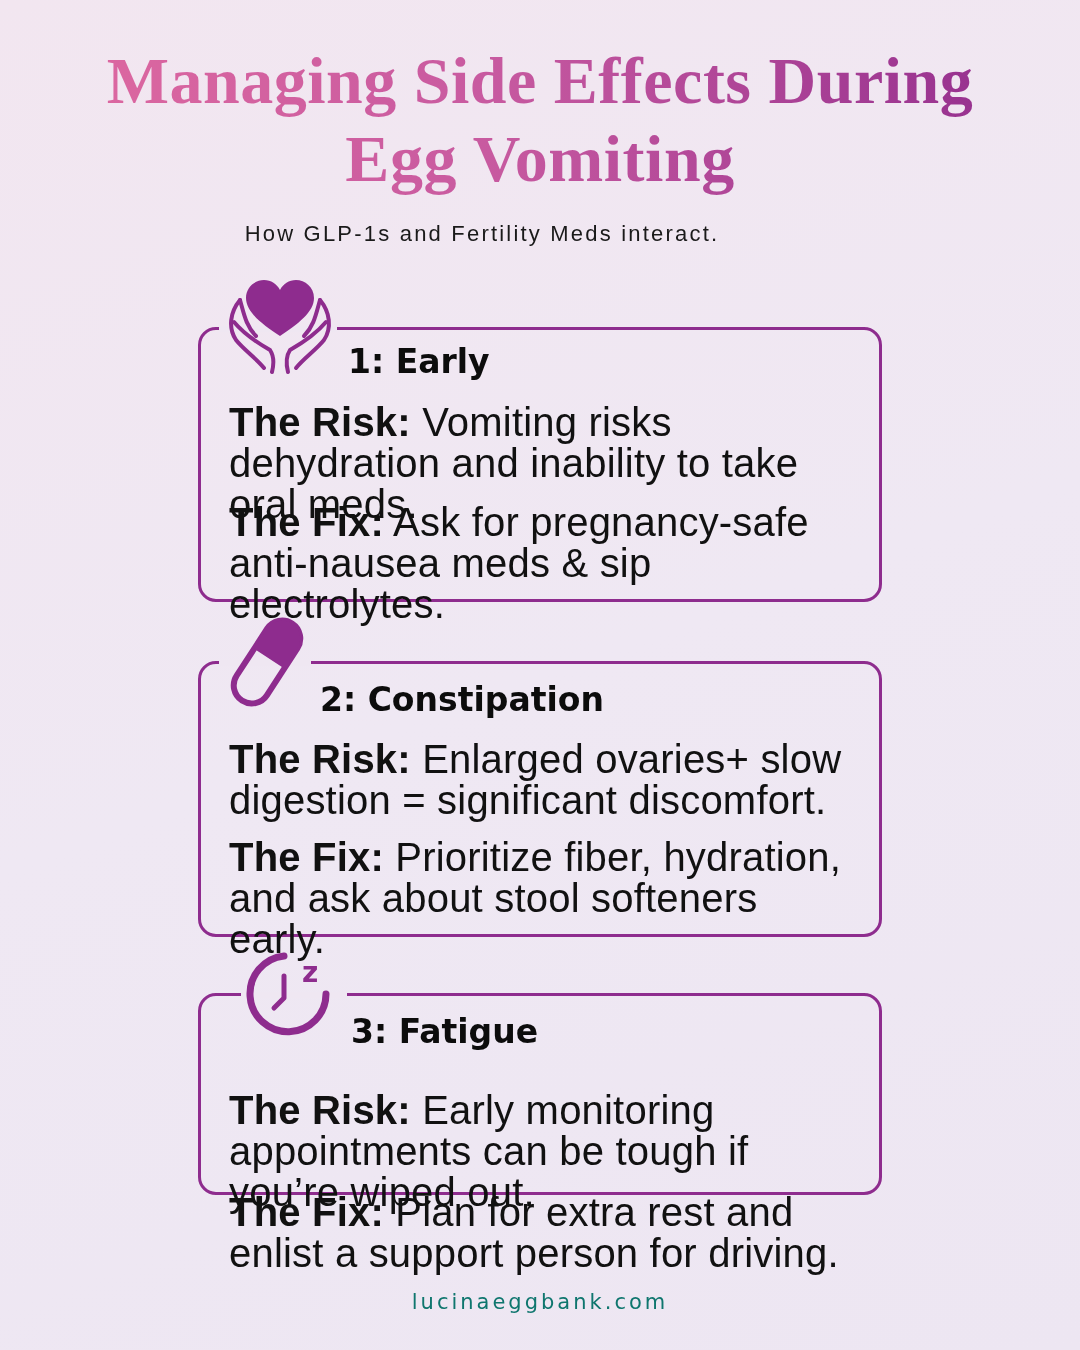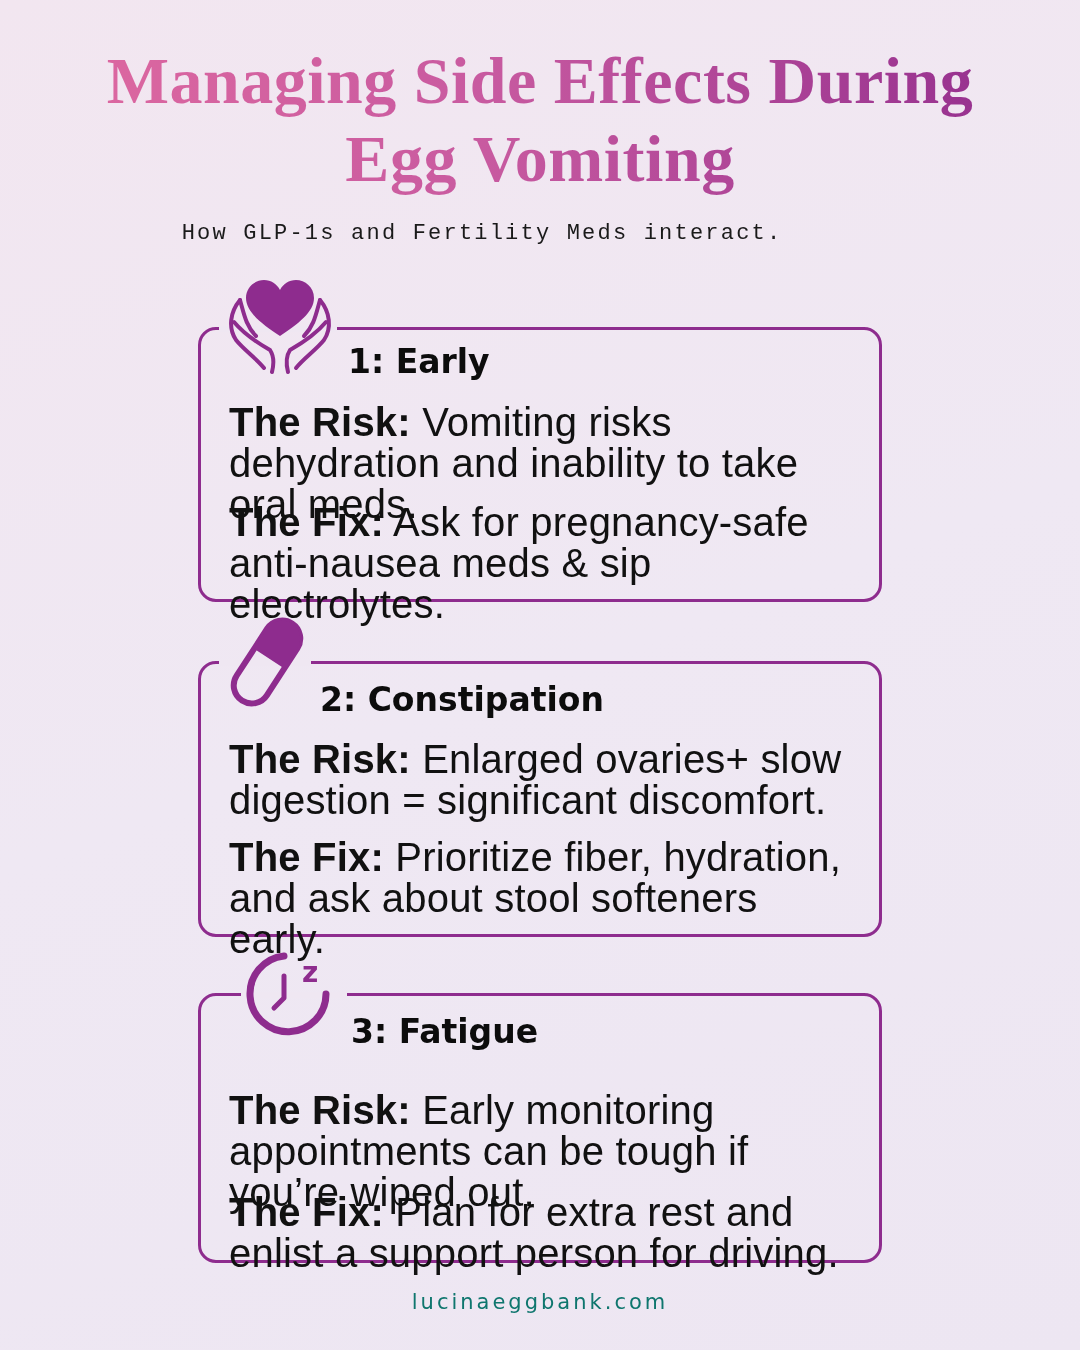--- a/index.html
+++ b/index.html
@@ -13,21 +13,21 @@
     position:absolute; left:0; width:1080px; top:42px;
     text-align:center;
     font-family: "Liberation Serif", "DejaVu Serif", serif;
     font-size:66px; line-height:78px; font-weight:bold;
     letter-spacing:0.5px;
     background: linear-gradient(90deg, #e06aa0 0%, #c85aa0 45%, #8e2a8c 100%);
     -webkit-background-clip:text; background-clip:text; color:transparent;
   }
   .subtitle {
     position:absolute; left:0; width:964px; top:221px; text-align:center;
-    font-family: Liberation Mono, monospace; font-size:22px; letter-spacing:2.2px;
+    font-family: Liberation Sans, sans-serif; font-size:22px; letter-spacing:2.2px;
     color:#1a1a1a;
   }
   .card {
     position:absolute; left:198px; width:684px;
     border:3px solid #8e2c8e; border-radius:18px; box-sizing:border-box;
   }
   .card .gap {
     position:absolute; top:-4px; height:6px;
     background:#efe7f2;
   }
@@ -92,21 +92,21 @@
     <span>Prioritize fiber, hydration, and ask about stool softeners early.</span>
   </div>
 </div>
 <svg class="icon" style="left:222px; top:612px;" width="90" height="100" viewBox="0 0 90 100">
   <g transform="rotate(33 45 50)">
     <rect x="27" y="4" width="36" height="92" rx="18" ry="18" fill="none" stroke="#8e2c8e" stroke-width="6"></rect>
     <path d="M27 46 L27 22 A18 18 0 0 1 63 22 L63 46 Z" fill="#8e2c8e"></path>
   </g>
 </svg>
 
-<div class="card" style="top:993px; height:270px;">
+<div class="card" style="top:993px; height:202px;">
   <div class="gap" style="left:40px; width:106px;"></div>
   <div class="card-title" style="left:150px; top:16px;">3: Fatigue</div>
   <div class="para" style="top:94px;">
     <b>The Risk:</b>
     <span>Early monitoring appointments can be tough if you’re wiped out.</span>
   </div>
   <div class="para" style="top:176px;margin-top:20px;">
     <b>The Fix:</b>
     <span>Plan for extra rest and enlist a support person for driving.</span>
   </div>

